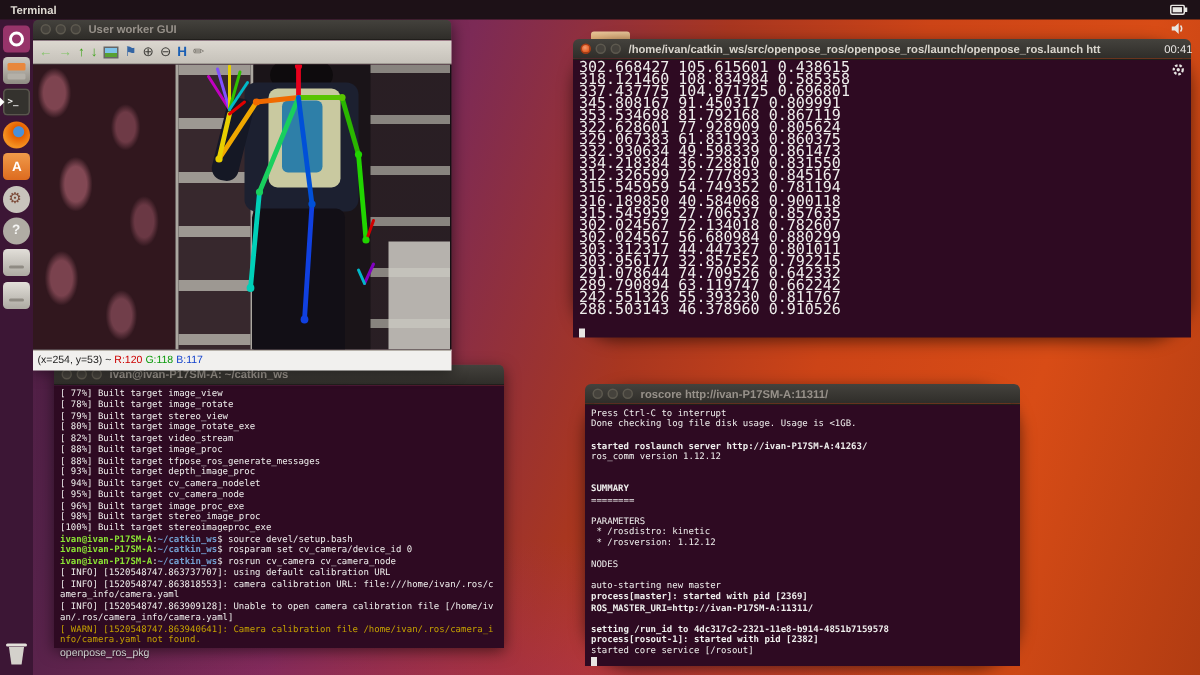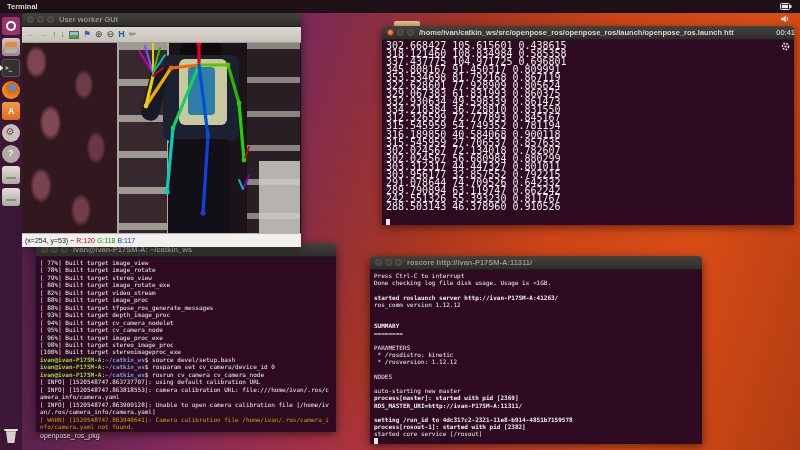--- a/index.html
+++ b/index.html
@@ -63,25 +63,25 @@
 
   
   .tbody{background:#2e0a22;color:#eeeeec;font-family:"DejaVu Sans Mono",monospace;
     overflow:hidden;padding:2px 0 0 4px;box-sizing:border-box;}
   .trow{white-space:pre;}
   .tc-w{color:#eeeeec;} .tc-g{color:#8ae234;font-weight:bold;} .tc-b{color:#729fcf;font-weight:bold;}
   .tc-y{color:#c4a000;}
   .tbold{font-weight:bold;}
   .cursor{display:inline-block;width:4px;height:7px;background:#e8e6e3;}
 
-  #win-pose{left:382px;top:26px;width:412px;height:198px;z-index:40;}
+  #win-pose{left:382px;top:26px;width:412px;height:198px;z-index:40;border-radius:31px;}
   #win-pose .tbody{height:185px;font-size:10px;line-height:8.05px;}
   #win-build{left:36px;top:243px;width:300px;height:188px;z-index:30;}
   #win-build .tbody{height:175px;font-size:6px;line-height:7.45px;}
-  #win-roscore{left:370px;top:256px;width:332px;height:187px;z-index:30;}
+  #win-roscore{left:390px;top:256px;width:290px;height:187px;z-index:30;border-radius:32px;}
   #win-roscore .tbody{height:174px;font-size:6px;line-height:7.2px;}
 
   
   #win-imageview{left:22px;top:13px;width:279px;height:231px;z-index:35;}
   .toolbar{height:15px;background:linear-gradient(#dcd8d0,#c6c2ba);border-bottom:1px solid #a19c94;
     display:flex;align-items:center;gap:4px;padding-left:4px;}
   .tbi{font-size:9px;line-height:9px;}
   .tbi.arrow{color:#3aa315;font-weight:bold;}
   .tbi.arrow.pale{color:#84c46a;}
   .tbi-img{width:10px;height:8px;border:1px solid #666;box-sizing:border-box;

